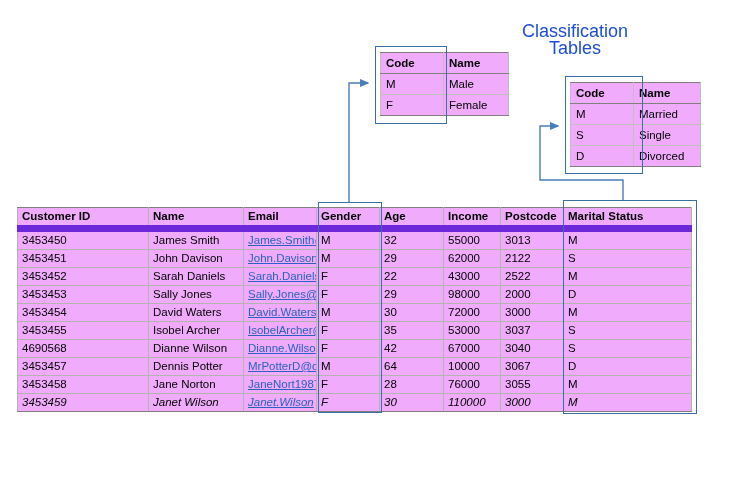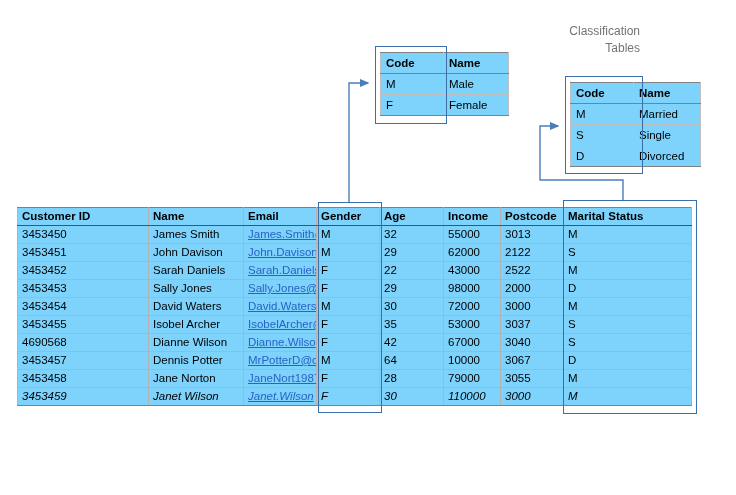--- a/index.html
+++ b/index.html
@@ -19,21 +19,21 @@
     position: absolute;
     left: 0; top: 0;
     width: 736px;
     height: 495px;
   }
 
   
   .tbl {
     position: absolute;
     border-collapse: collapse;
-    background: #7dd3fc;
+    background: #f0abfc;
     font-size: 11.5px;
     table-layout: fixed;
   }
   .tbl td, .tbl th {
     border: 1px solid #bfbfbf;
     padding: 1px 4px;
     text-align: left;
     font-weight: normal;
     white-space: nowrap;
     overflow: hidden;
@@ -53,21 +53,21 @@
     font-size: 11.5px;
   }
   #fact-table td, #fact-table th {
     height: 17px;
     line-height: 17px;
     padding: 0 4px;
     border-color: #b3b3b3;
   }
   #fact-table th {
     border-top: 1px solid #808080;
-    border-bottom: 1px solid #6d28d9;
+    border-bottom: 7px solid #6d28d9;
   }
   #fact-table tr:last-child td {
     border-bottom: 1px solid #808080;
     font-style: italic;
   }
   .col-cust { width: 131px; }
   .col-name { width: 95px; }
   .col-email { width: 73px; }
   .col-gender { width: 63px; }
   .col-age { width: 64px; }
@@ -133,23 +133,23 @@
     left: 0; top: 0;
     width: 736px; height: 495px;
     overflow: visible;
     pointer-events: none;
   }
 
   
   .free-label {
     position: absolute;
     font-family: "Liberation Sans", sans-serif;
-    font-size: 12px;
-    color: #737373;
-    text-align: right;
+    font-size: 18px;
+    color: #1d4ed8;
+    text-align: center;
     line-height: 17px;
     white-space: pre-line;
   }
   #label-classification { left: 510px; top: 23px;  width: 130px; }
   #label-fact           { left: 255px; top: 436px; width: 110px; }
 </style>
 </head>
 <body>
 
 <div class="canvas">
@@ -342,21 +342,21 @@
         <td>D</td>
       </tr>
       <tr>
         <td>3453458</td>
         <td>Jane Norton</td>
         <td>
             <span class="email-link">JaneNort1987</span>
           </td>
         <td>F</td>
         <td>28</td>
-        <td>79000</td>
+        <td>76000</td>
         <td>3055</td>
         <td>M</td>
       </tr>
       <tr>
         <td>3453459</td>
         <td>Janet Wilson</td>
         <td>
             <span class="email-link">Janet.Wilson</span>
           </td>
         <td>F</td>

